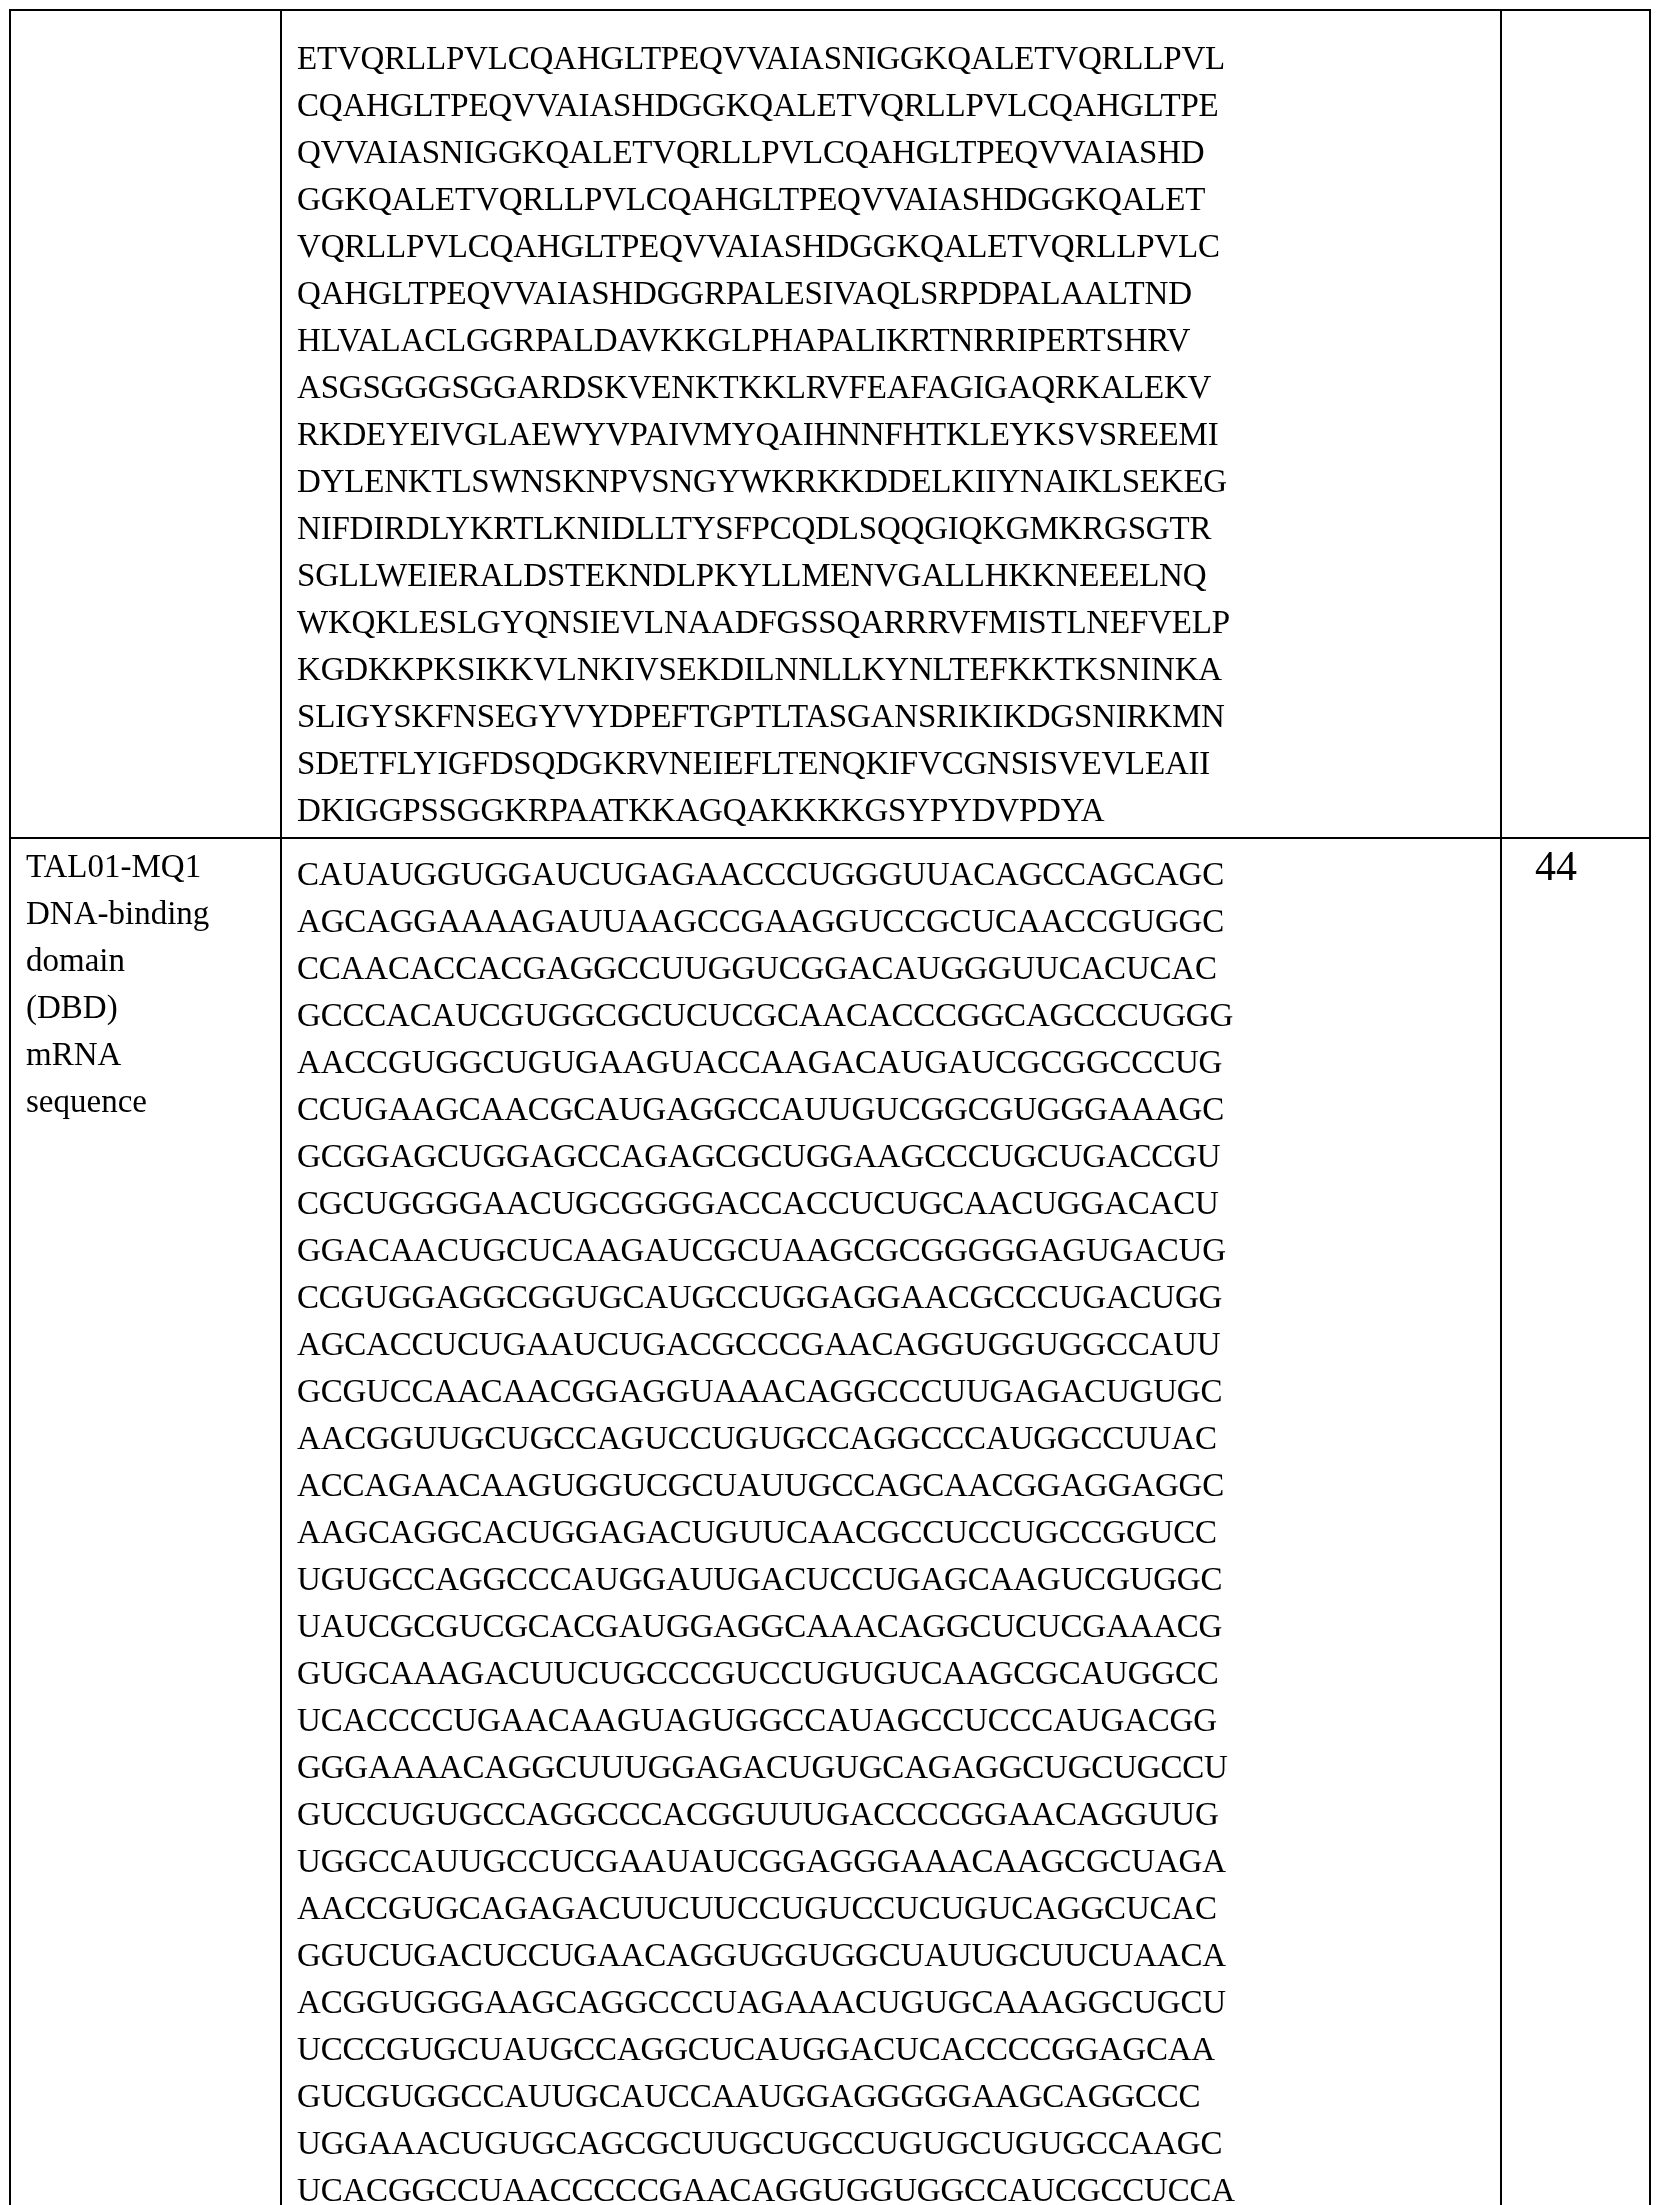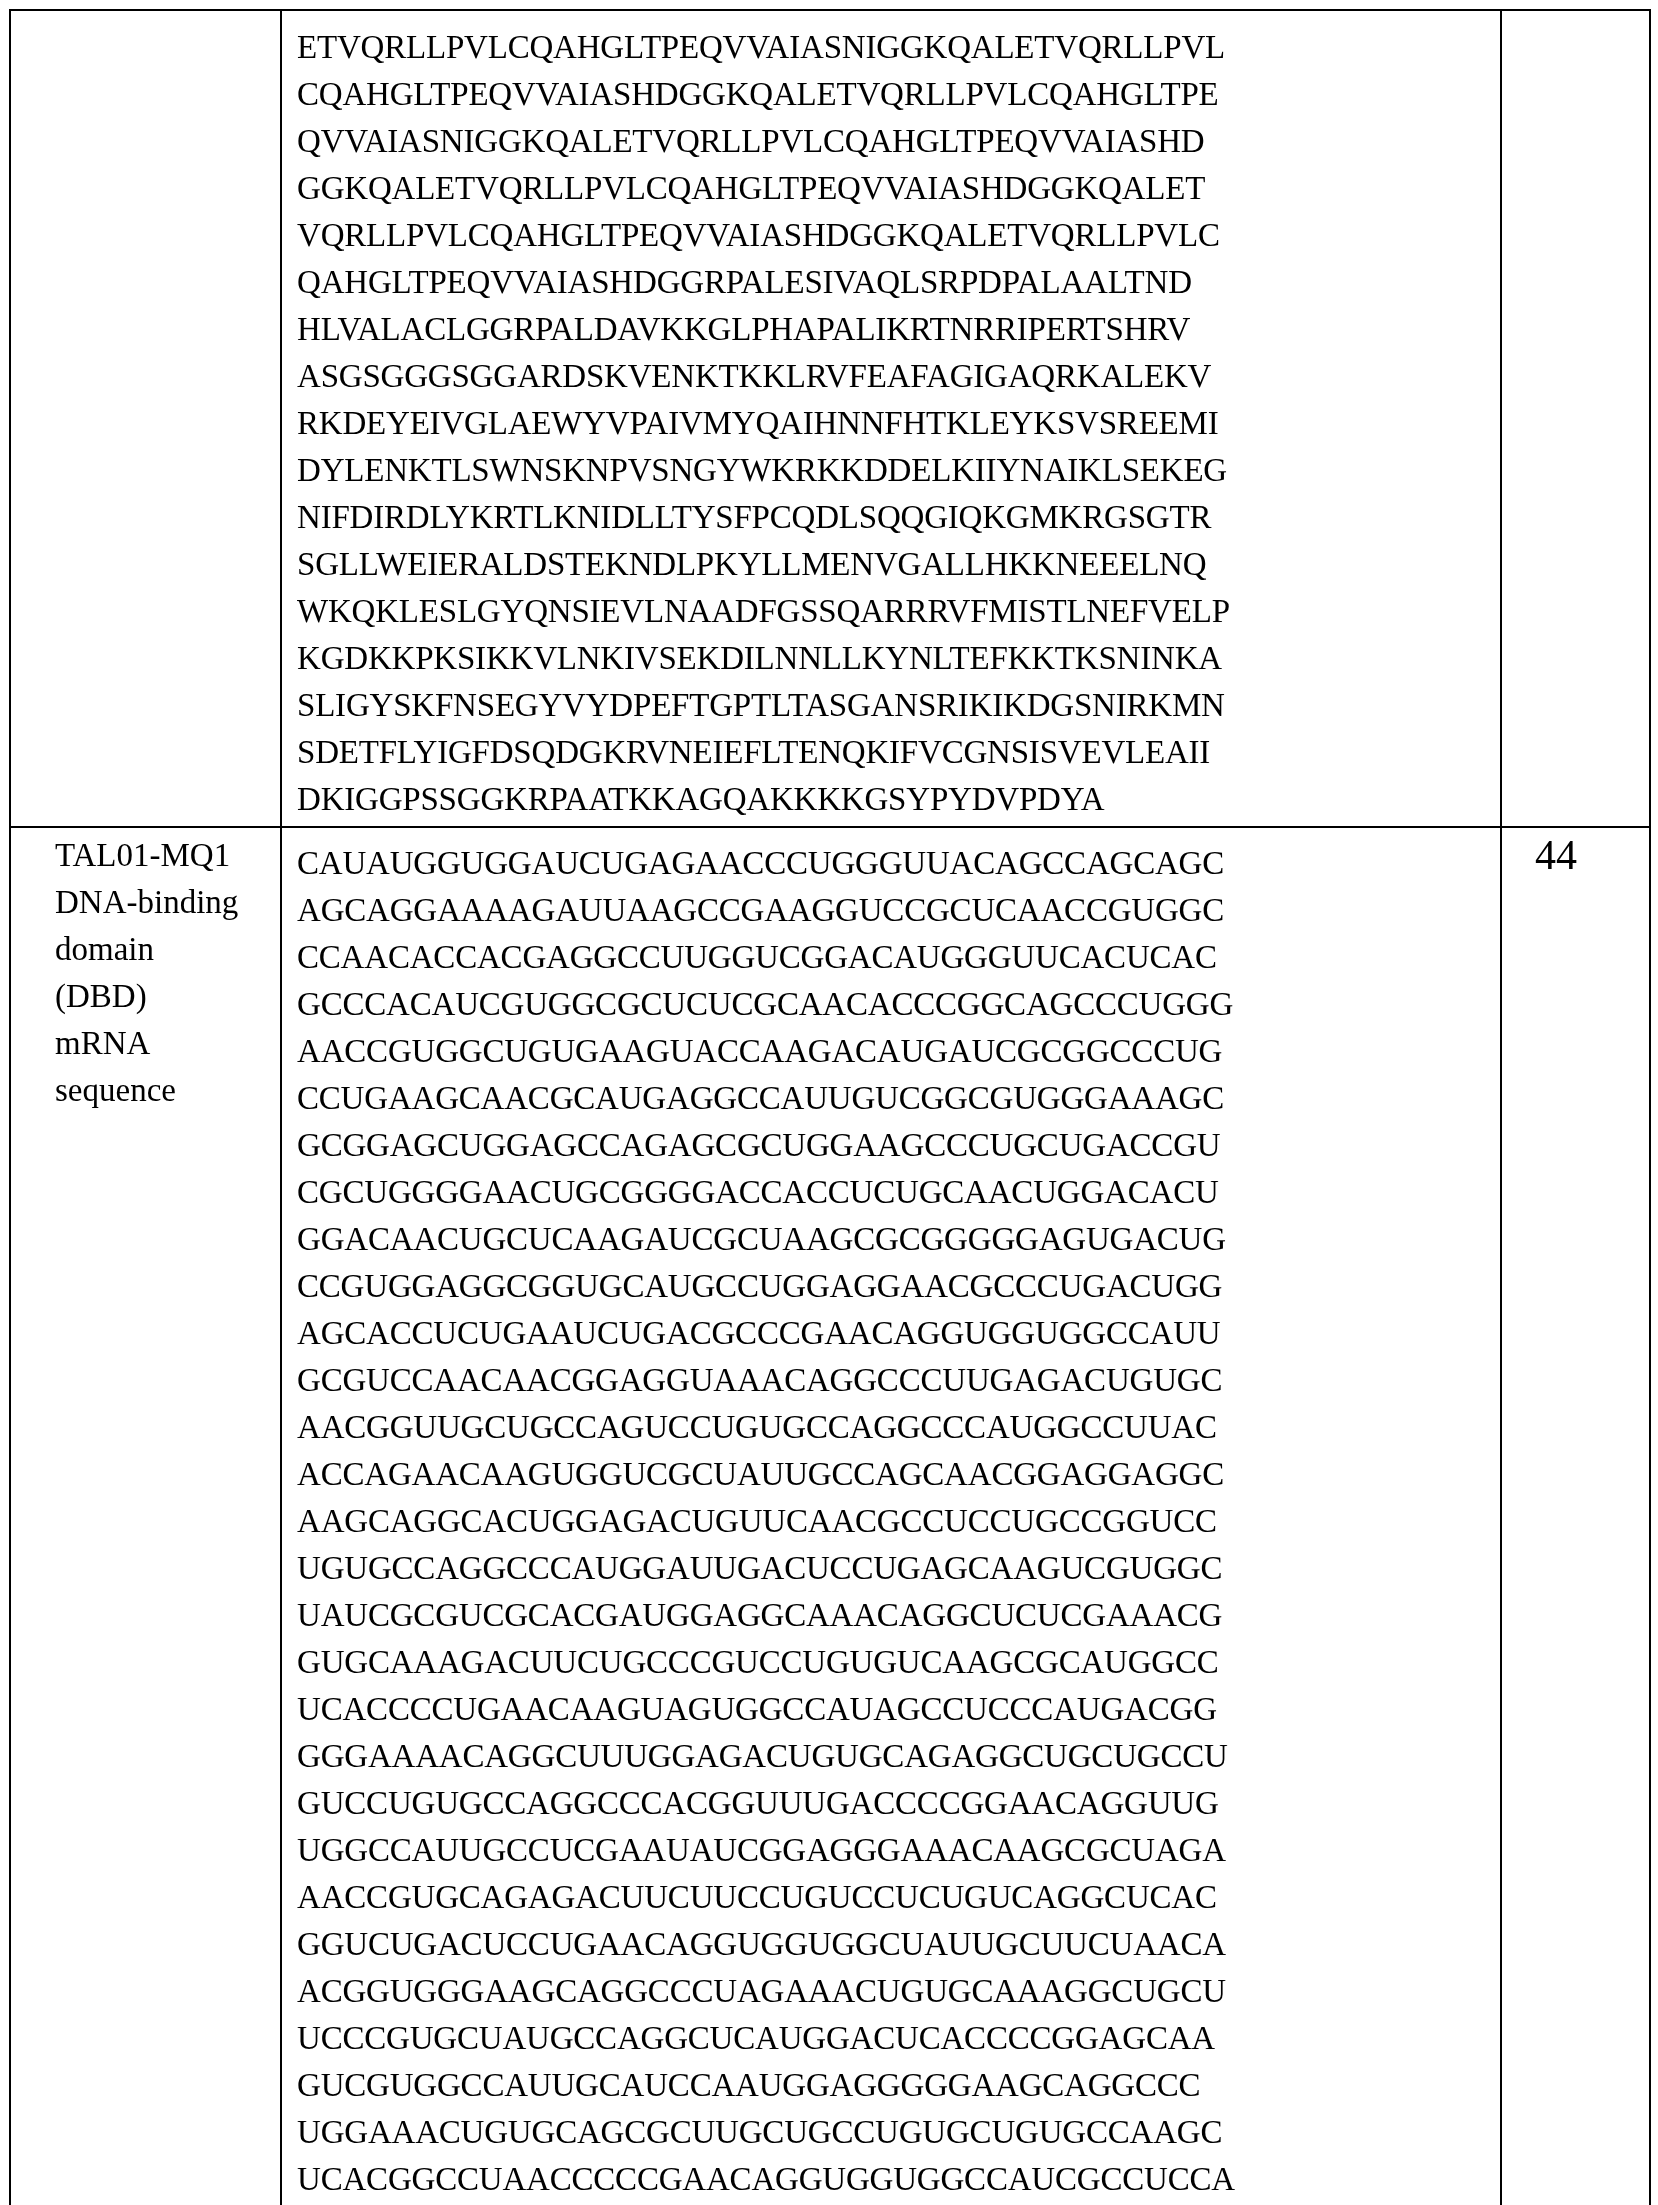--- a/index.html
+++ b/index.html
@@ -36,28 +36,27 @@
     font-size: 33px;
     line-height: 47px;
     padding: 0 0 0 15px;
     white-space: pre;
     letter-spacing: -0.2px;
   }
   .seq-line {
     display: block;
     height: 47px;
   }
-  .row-1 .seq-text { padding-top: 13px; padding-bottom: 3.3px; }
+  .row-1 .seq-text { padding-top: 24px; padding-bottom: 3.3px; }
   .row-2 .seq-text { padding-top: 12px; padding-bottom: 5px; }
 
   .name-text {
     font-size: 33px;
     line-height: 47px;
     padding: 3.3px 0 0 15px;
-    margin-left: 29px;
   }
   .name-line { display: block; }
   .id-text {
     font-size: 42px;
     line-height: 47px;
     padding: 3.3px 0 0 33px;
   }
 </style>
 </head>
 <body>

